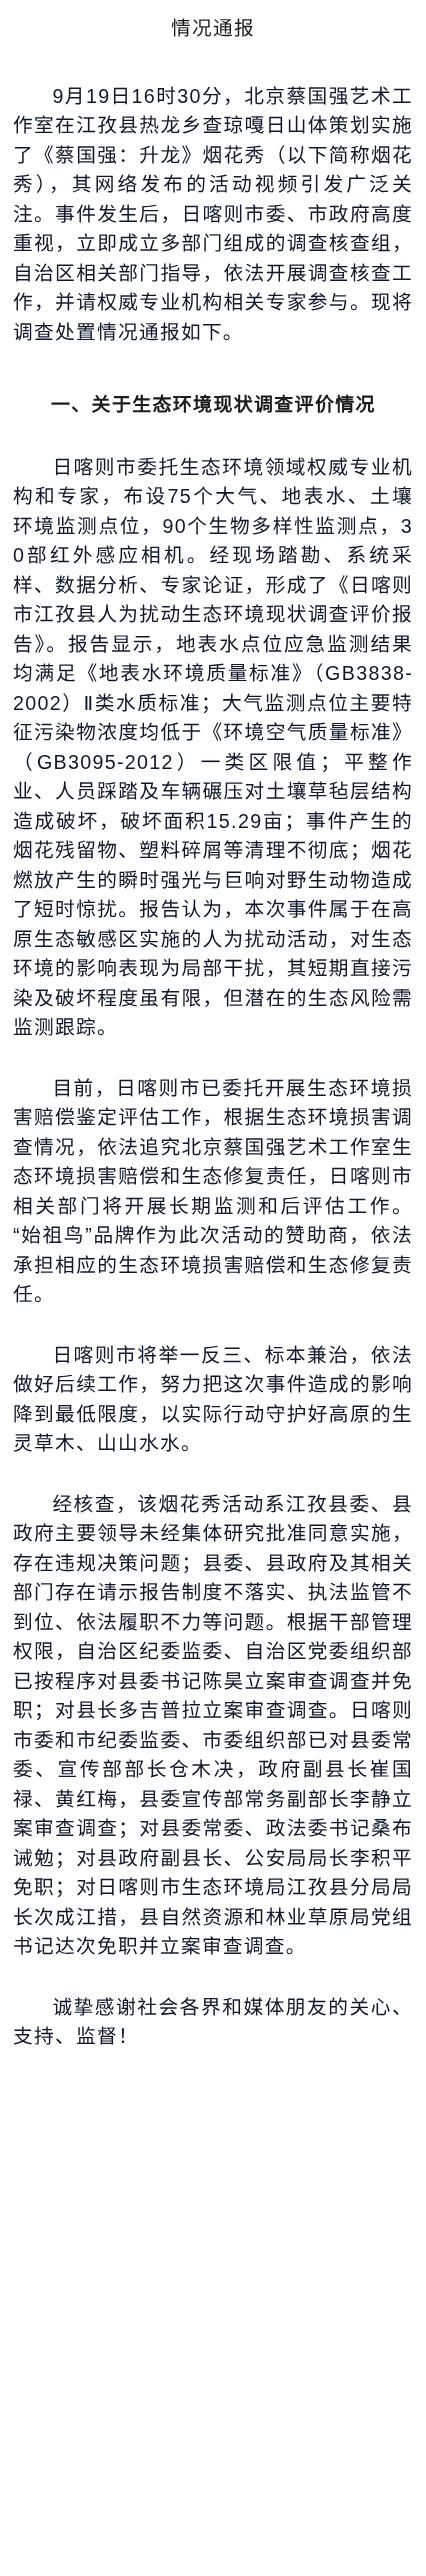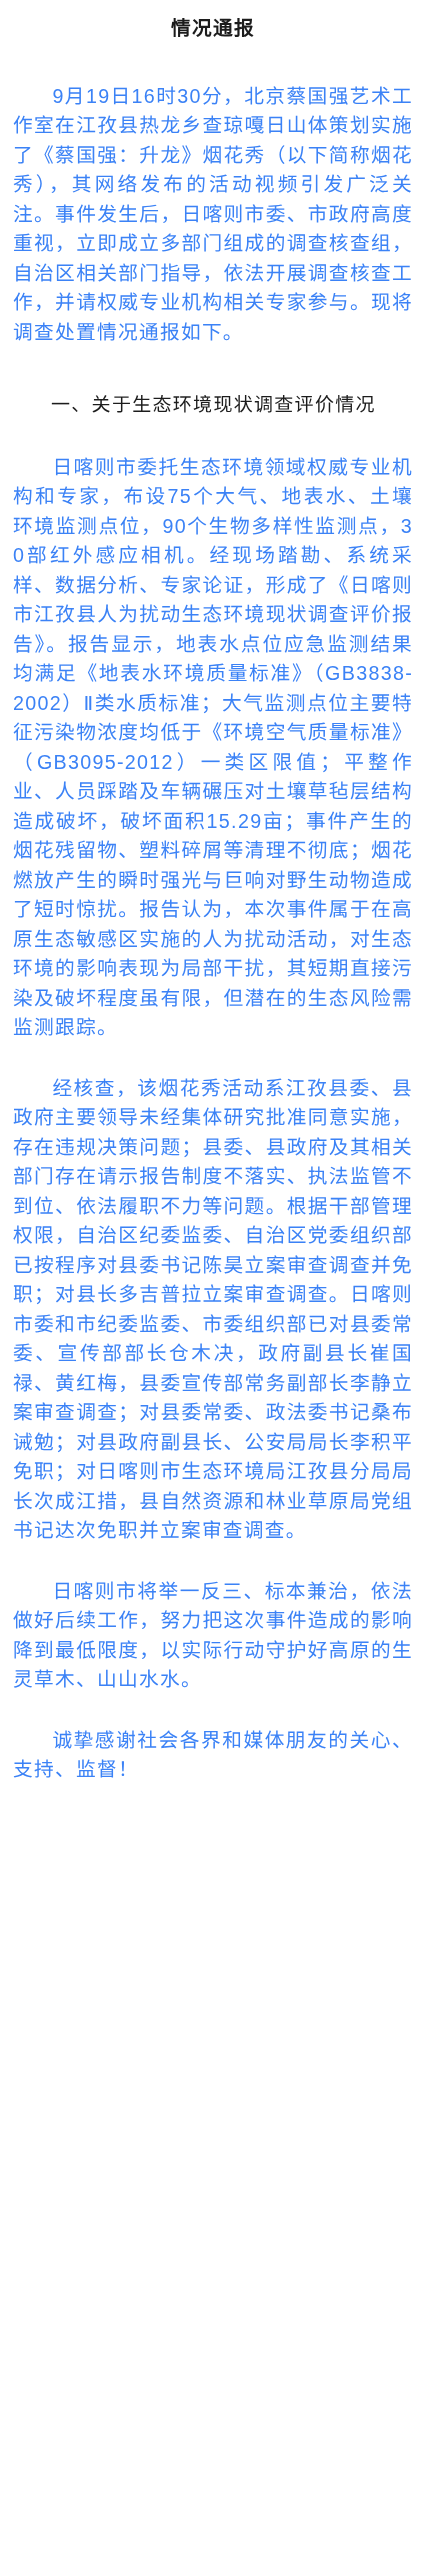--- a/index.html
+++ b/index.html
@@ -10,56 +10,57 @@
     overflow: hidden;
     font-family: "Liberation Sans", "DejaVu Sans", sans-serif;
     color: #242424;
   }
   .doc {
     padding: 17px 13px 0 13px;
     box-sizing: border-box;
   }
   .doc-title {
     font-size: 19.7px;
-    font-weight: 700;
+    font-weight: 400;
     text-align: center;
     color: #1c1c1c;
     letter-spacing: 1.3px;
     line-height: 23.6px;
     margin: 0 0 41px 0;
   }
   .para {
     font-size: 19.7px;
     line-height: 29.5px;
     letter-spacing: 1.3px;
     text-align: justify;
     text-indent: 2em;
     margin: 0 0 31px 0;
-    color: #3b82f6;
+    color: #0f172a;
     word-break: break-all;
   }
   .sec-heading {
     font-size: 19px;
-    font-weight: 400;
+    font-weight: 700;
     line-height: 29.5px;
     letter-spacing: 1.3px;
     text-indent: 2em;
     color: #1c1c1c;
     margin: 43px 0 33px 0;
   }
 </style>
 </head>
 <body>
 
 <div class="doc">
   <h1 class="doc-title">情况通报</h1>
 
   <div id="document-body">
       <p class="para">9月19日16时30分，北京蔡国强艺术工作室在江孜县热龙乡查琼嘎日山体策划实施了《蔡国强：升龙》烟花秀（以下简称烟花秀），其网络发布的活动视频引发广泛关注。事件发生后，日喀则市委、市政府高度重视，立即成立多部门组成的调查核查组，自治区相关部门指导，依法开展调查核查工作，并请权威专业机构相关专家参与。现将调查处置情况通报如下。</p>
       <h2 class="sec-heading">一、关于生态环境现状调查评价情况</h2>
       <p class="para">日喀则市委托生态环境领域权威专业机构和专家，布设75个大气、地表水、土壤环境监测点位，90个生物多样性监测点，30部红外感应相机。经现场踏勘、系统采样、数据分析、专家论证，形成了《日喀则市江孜县人为扰动生态环境现状调查评价报告》。报告显示，地表水点位应急监测结果均满足《地表水环境质量标准》（GB3838-2002）Ⅱ类水质标准；大气监测点位主要特征污染物浓度均低于《环境空气质量标准》（GB3095-2012）一类区限值；平整作业、人员踩踏及车辆碾压对土壤草毡层结构造成破坏，破坏面积15.29亩；事件产生的烟花残留物、塑料碎屑等清理不彻底；烟花燃放产生的瞬时强光与巨响对野生动物造成了短时惊扰。报告认为，本次事件属于在高原生态敏感区实施的人为扰动活动，对生态环境的影响表现为局部干扰，其短期直接污染及破坏程度虽有限，但潜在的生态风险需监测跟踪。</p>
+      <p class="para">目前，日喀则市已委托开展生态环境损害赔偿鉴定评估工作，根据生态环境损害调查情况，依法追究北京蔡国强艺术工作室生态环境损害赔偿和生态修复责任，日喀则市相关部门将开展长期监测和后评估工作。“始祖鸟”品牌作为此次活动的赞助商，依法承担相应的生态环境损害赔偿和生态修复责任。</p>
+      <p class="para">日喀则市将举一反三、标本兼治，依法做好后续工作，努力把这次事件造成的影响降到最低限度，以实际行动守护好高原的生灵草木、山山水水。</p>
       <p class="para">经核查，该烟花秀活动系江孜县委、县政府主要领导未经集体研究批准同意实施，存在违规决策问题；县委、县政府及其相关部门存在请示报告制度不落实、执法监管不到位、依法履职不力等问题。根据干部管理权限，自治区纪委监委、自治区党委组织部已按程序对县委书记陈昊立案审查调查并免职；对县长多吉普拉立案审查调查。日喀则市委和市纪委监委、市委组织部已对县委常委、宣传部部长仓木决，政府副县长崔国禄、黄红梅，县委宣传部常务副部长李静立案审查调查；对县委常委、政法委书记桑布诫勉；对县政府副县长、公安局局长李积平免职；对日喀则市生态环境局江孜县分局局长次成江措，县自然资源和林业草原局党组书记达次免职并立案审查调查。</p>
-      <p class="para">日喀则市将举一反三、标本兼治，依法做好后续工作，努力把这次事件造成的影响降到最低限度，以实际行动守护好高原的生灵草木、山山水水。</p>
       <p class="para">诚挚感谢社会各界和媒体朋友的关心、支持、监督！</p>
     </div>
 
 </div>
 
 
 </body></html>

